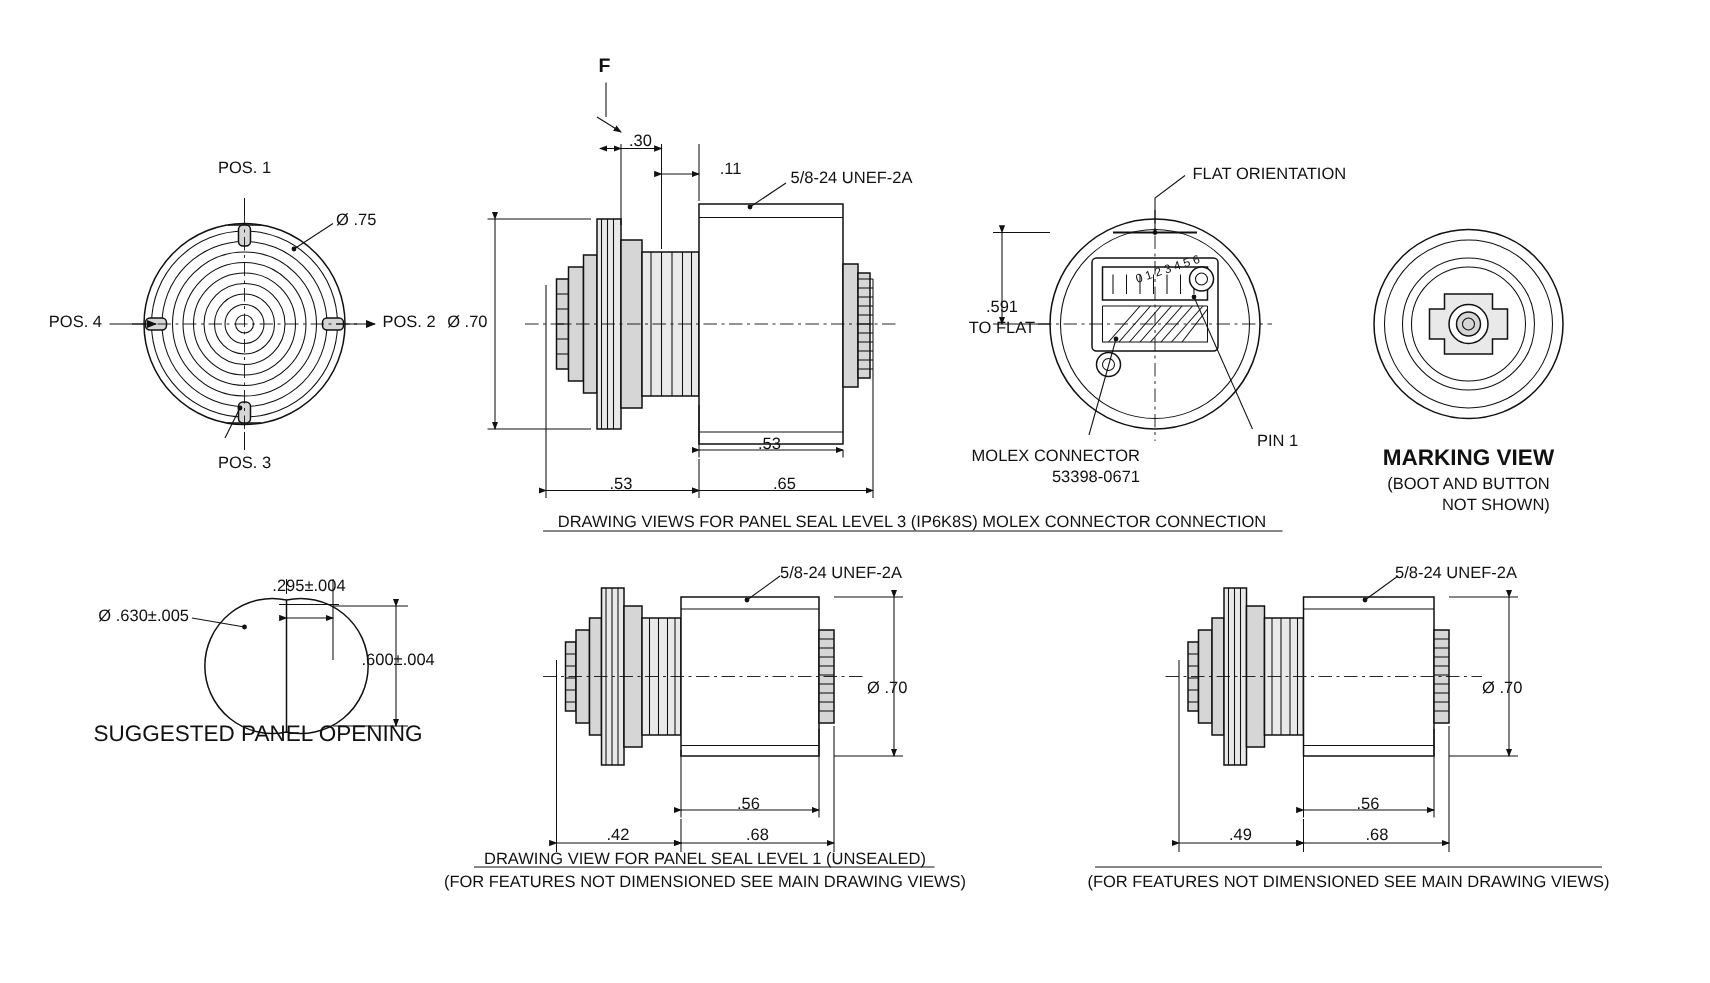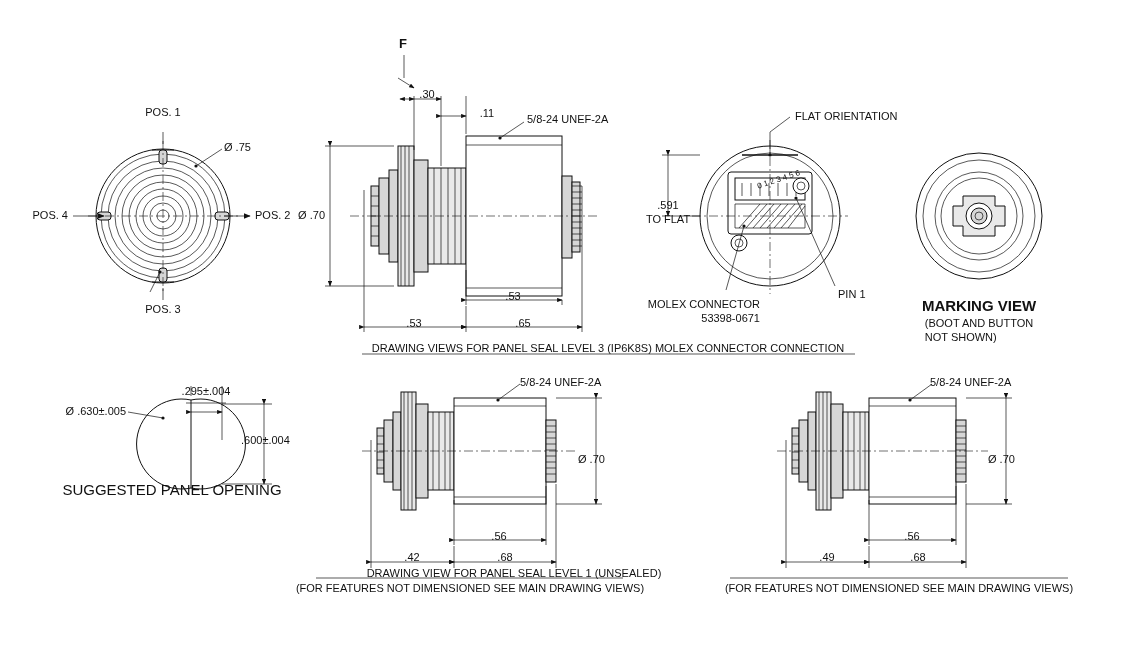--- a/index.html
+++ b/index.html
@@ -350,34 +350,34 @@
 
 <div class="lbl" style="left:795px;top:110px;">FLAT ORIENTATION</div>
 <div class="lbl c" style="left:668px;top:199px;text-align:center;">.591
 TO FLAT</div>
 <div class="lbl" style="left:838px;top:288px;">PIN 1</div>
 <div class="lbl r" style="left:760px;top:298px;">MOLEX CONNECTOR
 53398-0671</div>
 <div class="lbl" style="left:756px;top:182px;font-size:8px;transform:rotate(-18deg);transform-origin:left top;">0 1 2 3 4 5 6</div>
 
 <div class="lbl c big bold" style="left:979px;top:297px;">MARKING VIEW</div>
-<div class="lbl c" style="left:979px;top:317px;text-align:left;">(BOOT AND BUTTON
+<div class="lbl c" style="left:979px;top:317px;text-align:right;">(BOOT AND BUTTON
 NOT SHOWN)</div>
 
 <div class="lbl r" style="left:126px;top:405px;padding-left:48px;">Ø .630±.005</div>
 <div class="lbl c" style="left:206px;top:385px;">.295±.004</div>
 <div class="lbl" style="left:241px;top:434px;">.600±.004</div>
 <div class="lbl c big" style="left:172px;top:481px;">SUGGESTED PANEL OPENING</div>
 
 <div class="lbl" style="left:520px;top:376px;">5/8-24 UNEF-2A</div>
 <div class="lbl" style="left:578px;top:453px;">Ø .70</div>
 <div class="lbl c" style="left:499px;top:530px;">.56</div>
 <div class="lbl c" style="left:412px;top:551px;">.42</div>
 <div class="lbl c" style="left:505px;top:551px;">.68</div>
-<div class="lbl c" style="left:470px;top:567px;margin-left:44px;">DRAWING VIEW FOR PANEL SEAL LEVEL 1 (UNSEALED)</div>
+<div class="lbl c" style="left:470px;top:567px;">DRAWING VIEW FOR PANEL SEAL LEVEL 1 (UNSEALED)</div>
 <div class="lbl c" style="left:470px;top:582px;">(FOR FEATURES NOT DIMENSIONED SEE MAIN DRAWING VIEWS)</div>
 
 <div class="lbl" style="left:930px;top:376px;">5/8-24 UNEF-2A</div>
 <div class="lbl" style="left:988px;top:453px;">Ø .70</div>
 <div class="lbl c" style="left:912px;top:530px;">.56</div>
 <div class="lbl c" style="left:827px;top:551px;">.49</div>
 <div class="lbl c" style="left:918px;top:551px;">.68</div>
 <div class="lbl c" style="left:899px;top:582px;">(FOR FEATURES NOT DIMENSIONED SEE MAIN DRAWING VIEWS)</div>
 
 </div>

